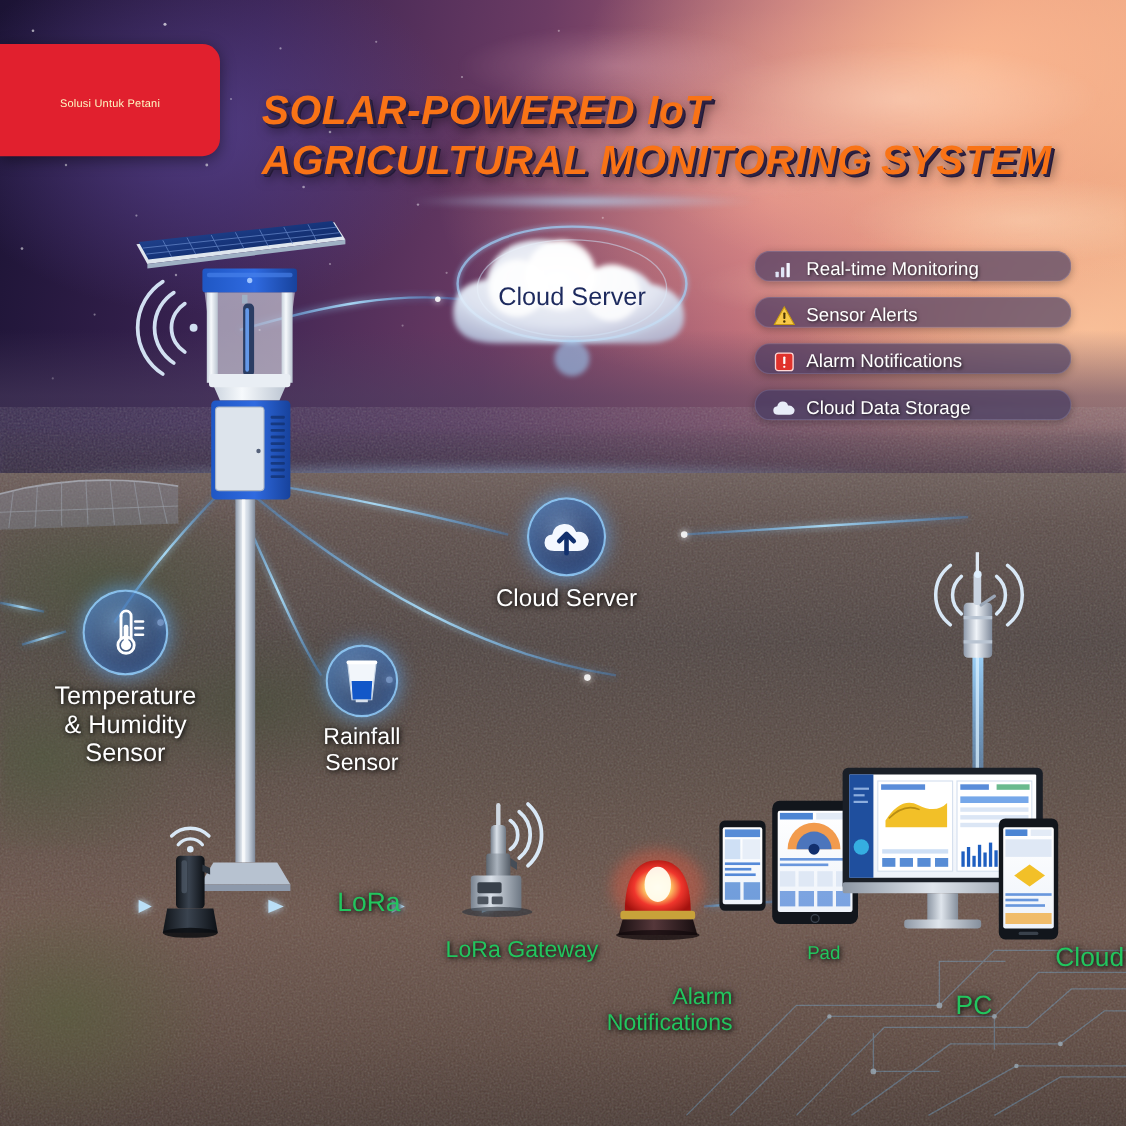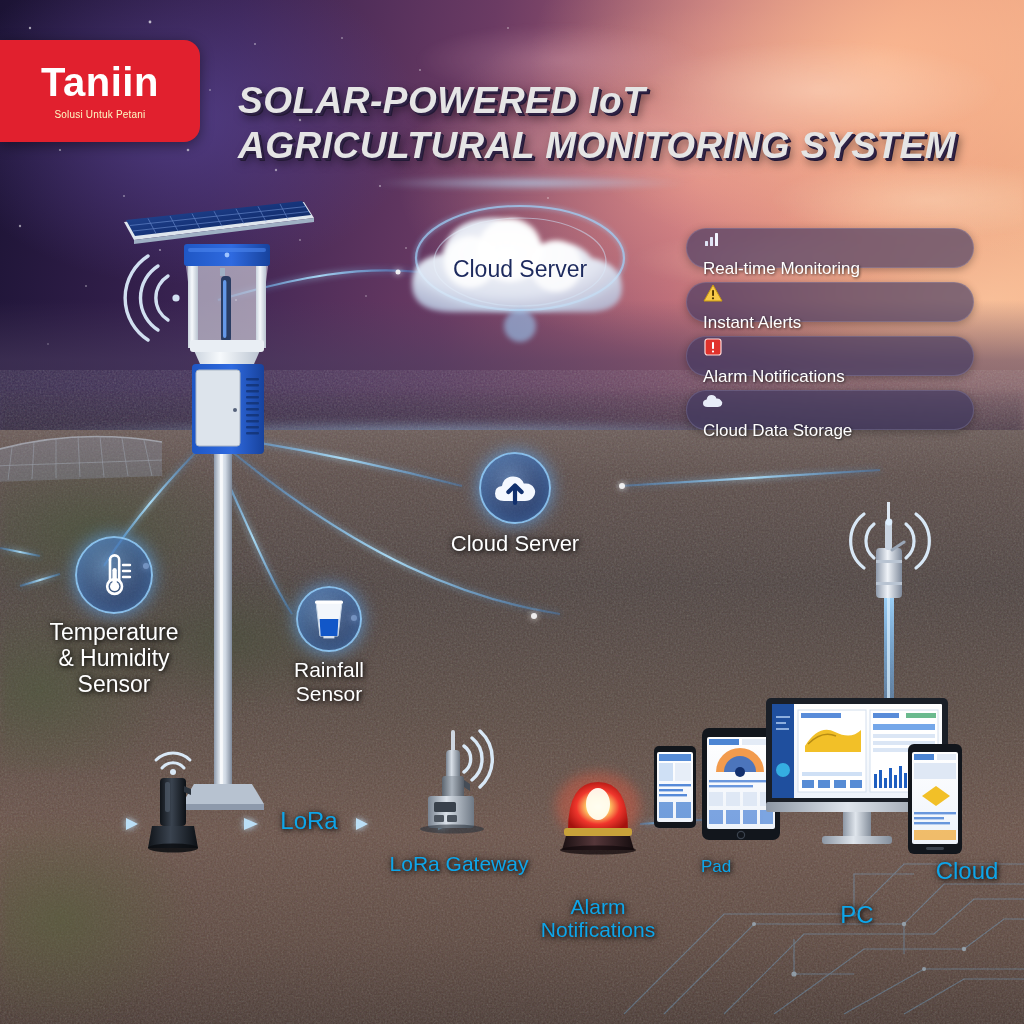--- a/index.html
+++ b/index.html
@@ -84,36 +84,35 @@
     background:#e1202e; border-radius:0 16px 16px 0;
     box-shadow:0 3px 14px rgba(0,0,0,.45);
     display:flex; flex-direction:column; align-items:center; justify-content:center;
   }
   .logo-name { color:#fff; font-size:40px; font-weight:700; letter-spacing:.5px; line-height:1; }
   .logo-tag { color:#fef9c3; font-size:10px; font-weight:400; margin-top:7px; letter-spacing:.2px; }
 
   
   .title-wrap { position:absolute; left:238px; top:78px; width:760px; }
   .title-line {
-    color:#e5e5e5; font-size:37px; font-weight:700; font-style:italic; letter-spacing:.5px;
+    color:#f97316; font-size:37px; font-weight:700; font-style:italic; letter-spacing:.5px;
     line-height:1.22;
     text-shadow: 2px 2px 0 #2e2244, 3px 3px 0 #241a36, 4px 5px 10px rgba(0,0,0,.55);
   }
 
   
   .pills { position:absolute; left:686px; top:228px; width:288px; }
   .pill {
-    display:flex; align-items:flex-start; gap:10px;
-    height:40px; margin-bottom:14px; padding:0 16px;
+    display:flex; align-items:flex-end; gap:10px;
+    height:28px; margin-bottom:14px; padding:0 16px;
     border-radius:20px;
     background:rgba(58,52,96,.62);
     border:1px solid rgba(200,200,240,.18);
     box-shadow:0 2px 8px rgba(0,0,0,.3);
     backdrop-filter:blur(2px);
-    flex-direction:column;
   }
   .pill-label { color:#fff; font-size:17px; text-shadow:1px 1px 3px rgba(0,0,0,.7); white-space:nowrap; }
   .pill-ico { width:20px; height:20px; flex:0 0 20px; display:flex; align-items:center; justify-content:center; }
 
   
   .big-cloud { position:absolute; left:390px; top:196px; width:260px; height:140px; }
   .big-cloud-label {
     position:absolute; left:390px; top:256px; width:260px; text-align:center;
     color:#1d2a5e; font-size:23px; text-shadow:0 1px 3px rgba(255,255,255,.55);
   }
@@ -144,21 +143,21 @@
   #node-plat  { left:516px; top:578px; width:176px; }
   #node-plat .node-ring { width:66px; height:66px; }
   #node-plat .node-label { font-size:21px; }
 
   #node-cloud2 { left:440px; top:452px; width:150px; }
   #node-cloud2 .node-ring { width:72px; height:72px; background:radial-gradient(circle at 42% 36%, rgba(90,160,250,.5), rgba(14,44,110,.7) 72%); }
   #node-cloud2 .node-label { font-size:22px; margin-top:8px; }
 
   
   .blabel {
-    position:absolute; color:#0ea5e9; text-align:center; line-height:1.1;
+    position:absolute; color:#22c55e; text-align:right; line-height:1.1;
     text-shadow:1px 1px 4px rgba(0,0,0,.85), 0 0 9px rgba(0,0,0,.55);
     white-space:pre-line;
   }
   #lbl-rs485 { left:84px;  top:852px; width:170px; font-size:24px; }
   #lbl-lora  { left:254px; top:808px; width:110px; font-size:24px; }
   #lbl-gw    { left:374px; top:852px; width:170px; font-size:21px; }
   #lbl-alarm { left:530px; top:852px; width:136px; font-size:21px;margin-top:43px; }
   #lbl-pad   { left:668px; top:858px; width:96px;  font-size:17px; }
   #lbl-pc    { left:812px; top:858px; width:90px;  font-size:24px;margin-top:44px; }
   #lbl-phone { left:912px; top:858px; width:110px; font-size:24px; }
@@ -311,21 +310,20 @@
     <g fill="#ffffff" opacity=".9" filter="url(#glow)">
       <circle cx="146" cy="566" r="3"></circle>
         <circle cx="354" cy="618" r="3"></circle>
       <circle cx="534" cy="616" r="3"></circle>
         <circle cx="622" cy="486" r="3"></circle>
       <circle cx="398" cy="272" r="2.5"></circle>
     </g>
   </svg>
 
   <div class="logo-badge">
-    <div class="logo-name">Taniin</div>
     <div class="logo-tag">Solusi Untuk Petani</div>
   </div>
 
   <div class="title-wrap">
     <div class="title-line">SOLAR-POWERED IoT</div>
     <div class="title-line">AGRICULTURAL MONITORING SYSTEM</div>
   </div>
 
   <div class="pills">
 
@@ -341,21 +339,21 @@
     </div>
 
     <div class="pill">
       <span class="pill-ico">
         <svg width="20" height="18" viewBox="0 0 20 18">
           <path d="M10 1 L19 17 L1 17 Z" fill="#f7c948" stroke="#c99b10" stroke-width="1"></path>
           <rect x="9.1" y="6" width="1.9" height="6" fill="#4a3400" rx=".8"></rect>
           <circle cx="10" cy="14.3" r="1.1" fill="#4a3400"></circle>
         </svg>
       </span>
-      <span class="pill-label">Instant Alerts</span>
+      <span class="pill-label">Sensor Alerts</span>
     </div>
 
     <div class="pill">
       <span class="pill-ico">
         <svg width="18" height="18" viewBox="0 0 18 18">
           <rect x="1" y="1" width="16" height="16" rx="2.5" fill="#e0322c" stroke="#ffd9d7" stroke-width="1.2"></rect>
           <rect x="8" y="4" width="2" height="7" fill="#fff" rx=".8"></rect>
           <rect x="8" y="12.4" width="2" height="2" fill="#fff" rx=".7"></rect>
         </svg>
       </span>

